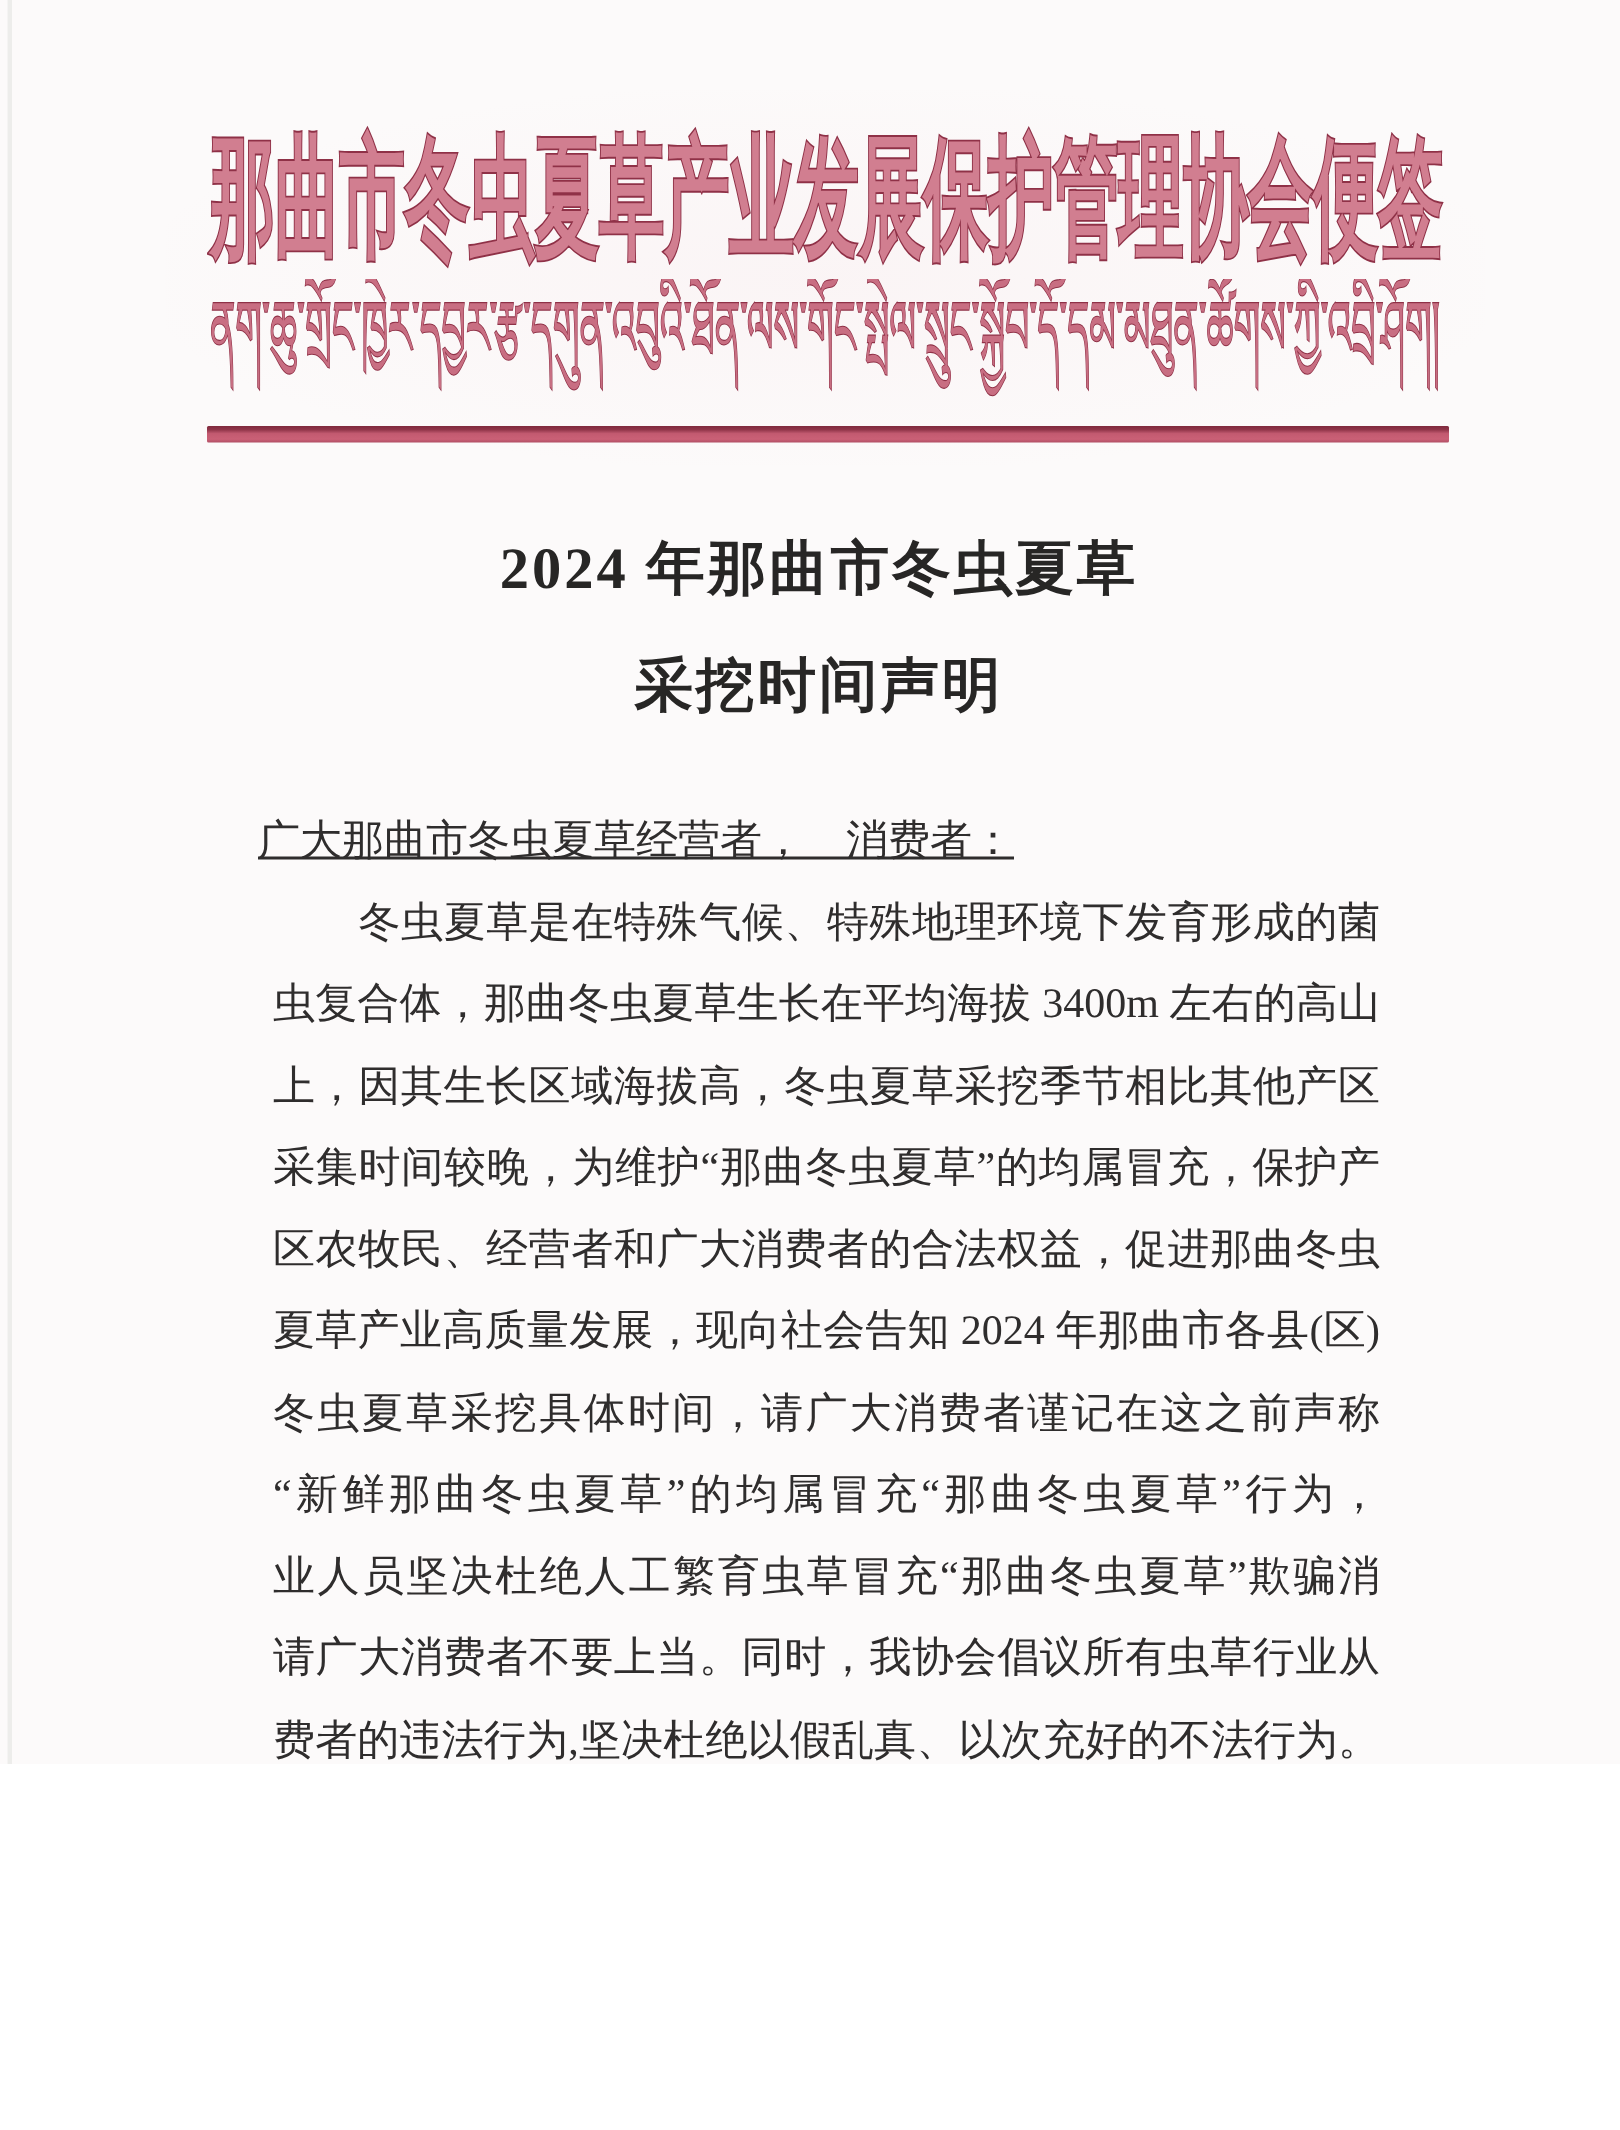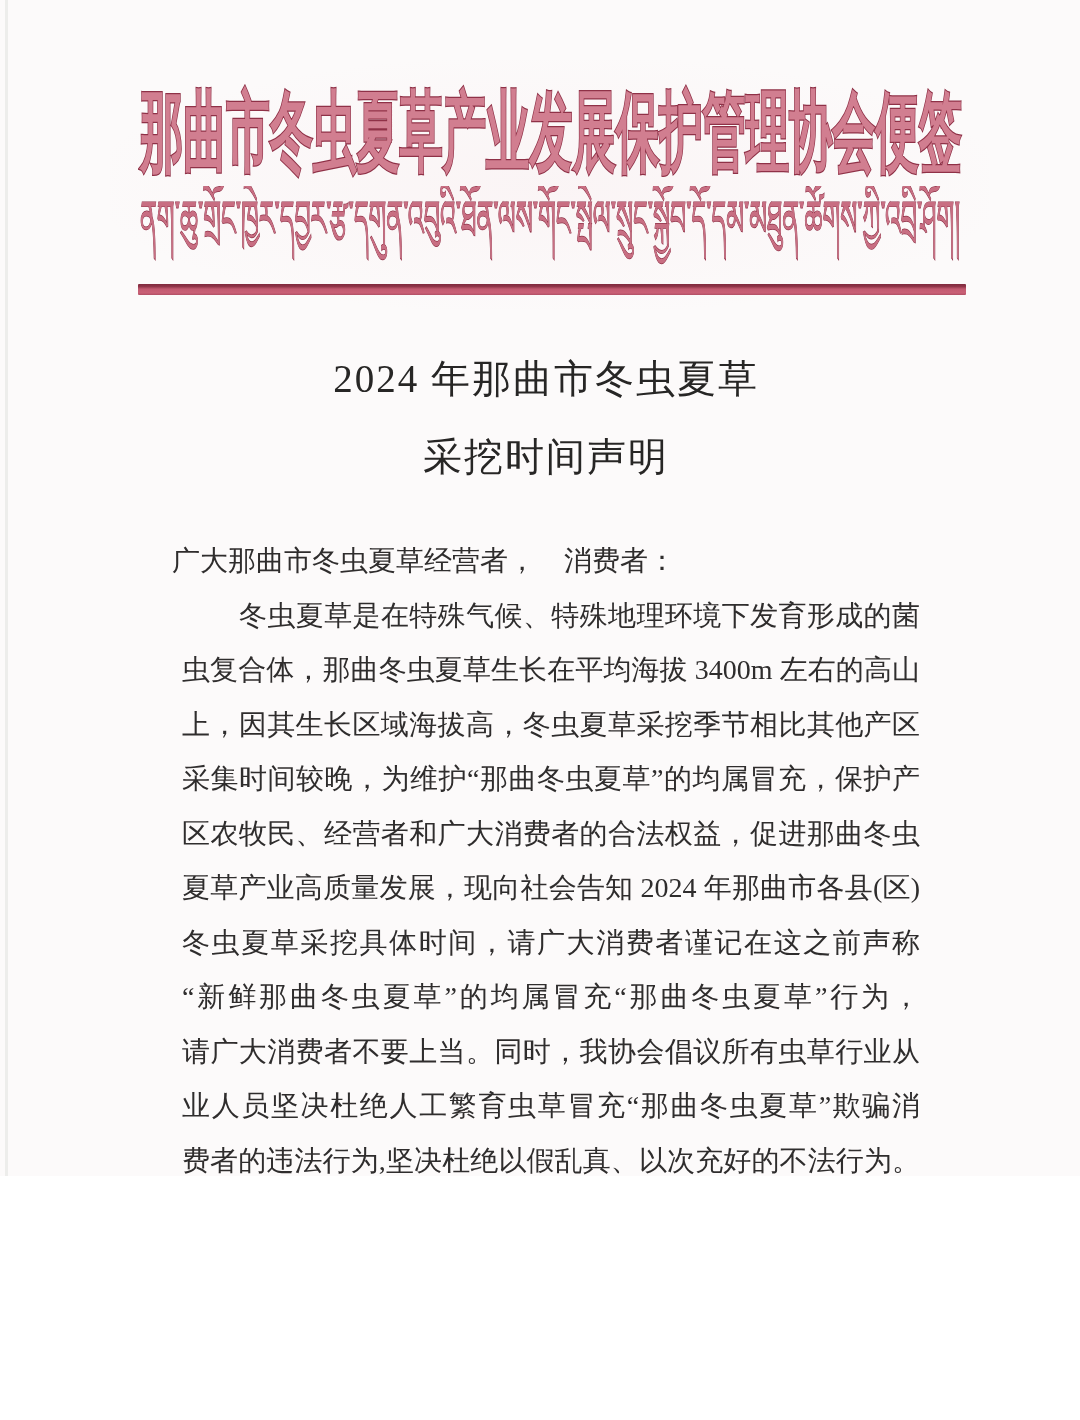--- a/index.html
+++ b/index.html
@@ -25,40 +25,41 @@
   .lh-tib{position:absolute;left:138px;top:186px;}
   .lh-bar{
     position:absolute;left:138px;top:284px;width:828px;height:11px;
     background:linear-gradient(180deg,#7f2a3d 0%,#8f3448 22%,#c25a70 46%,#ca6076 80%,#b14f65 100%);
     border-radius:1px;
   }
   
   .doc-title{
     position:absolute;left:172px;width:748px;
     text-align:center;
-    font-size:39px;font-weight:normal;letter-spacing:2px;
+    font-size:39px;font-weight:bold;letter-spacing:2px;
     color:#272625;
   }
   .doc-title.l1{top:352px;}
   .doc-title.l2{top:430px;text-align:center;}
   
   .doc-body{
     position:absolute;left:172px;top:534px;width:748px;
     font-size:28px;line-height:54.5px;color:#2f2d2d;
   }
   .doc-body .bline{
     text-align:justify;
     text-align-last:justify;
     height:54.5px;
     margin-left:10px;
   }
   .doc-body .salut{
     text-align:center;
     text-align-last:left;
     height:54.5px;
+    text-decoration:underline;
   }
   .doc-body .indent{text-indent:57px;}
   
   .watermark{
     position:absolute;left:599px;top:1346px;
     display:flex;align-items:center;gap:10px;
   }
   .wm-label{
     font-family:"DejaVu Sans","Liberation Sans",sans-serif;
     font-size:30px;letter-spacing:2px;color:#adadab;
@@ -89,22 +90,22 @@
   <div class="doc-body">
     <div class="salut">广大那曲市冬虫夏草经营者，　消费者：</div>
     <div class="bline indent">冬虫夏草是在特殊气候、特殊地理环境下发育形成的菌</div>
     <div class="bline">虫复合体，那曲冬虫夏草生长在平均海拔 3400m 左右的高山</div>
     <div class="bline">上，因其生长区域海拔高，冬虫夏草采挖季节相比其他产区</div>
     <div class="bline">采集时间较晚，为维护“那曲冬虫夏草”的均属冒充，保护产</div>
     <div class="bline">区农牧民、经营者和广大消费者的合法权益，促进那曲冬虫</div>
     <div class="bline">夏草产业高质量发展，现向社会告知 2024 年那曲市各县(区)</div>
     <div class="bline">冬虫夏草采挖具体时间，请广大消费者谨记在这之前声称</div>
     <div class="bline">“新鲜那曲冬虫夏草”的均属冒充“那曲冬虫夏草”行为，</div>
+    <div class="bline">业人员坚决杜绝人工繁育虫草冒充“那曲冬虫夏草”欺骗消</div>
     <div class="bline">请广大消费者不要上当。同时，我协会倡议所有虫草行业从</div>
-    <div class="bline">业人员坚决杜绝人工繁育虫草冒充“那曲冬虫夏草”欺骗消</div>
     <div class="bline">费者的违法行为,坚决杜绝以假乱真、以次充好的不法行为。</div>
   </div>
 
   <div class="watermark">
     <svg width="56" height="54" viewBox="0 0 56 54">
 
       <ellipse cx="22" cy="17" rx="20" ry="15.5" fill="#9b9b99"></ellipse>
       <path d="M 12 29 L 7 39 L 20 31 Z" fill="#9b9b99"></path>
       <circle cx="15" cy="13.5" r="2.8" fill="#fcfafa"></circle>
       <circle cx="27.5" cy="13.5" r="2.8" fill="#fcfafa"></circle>

